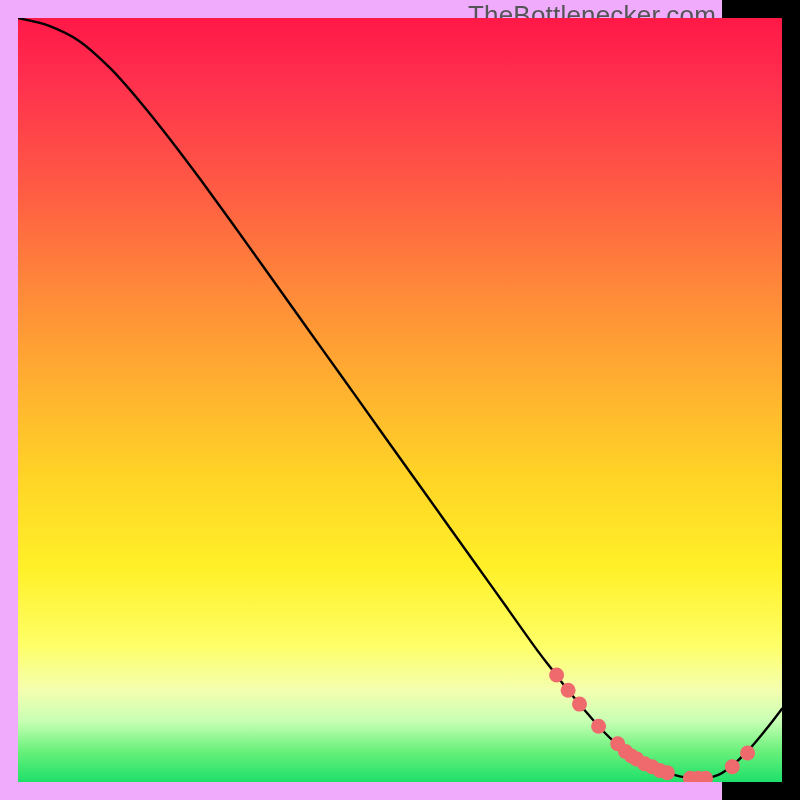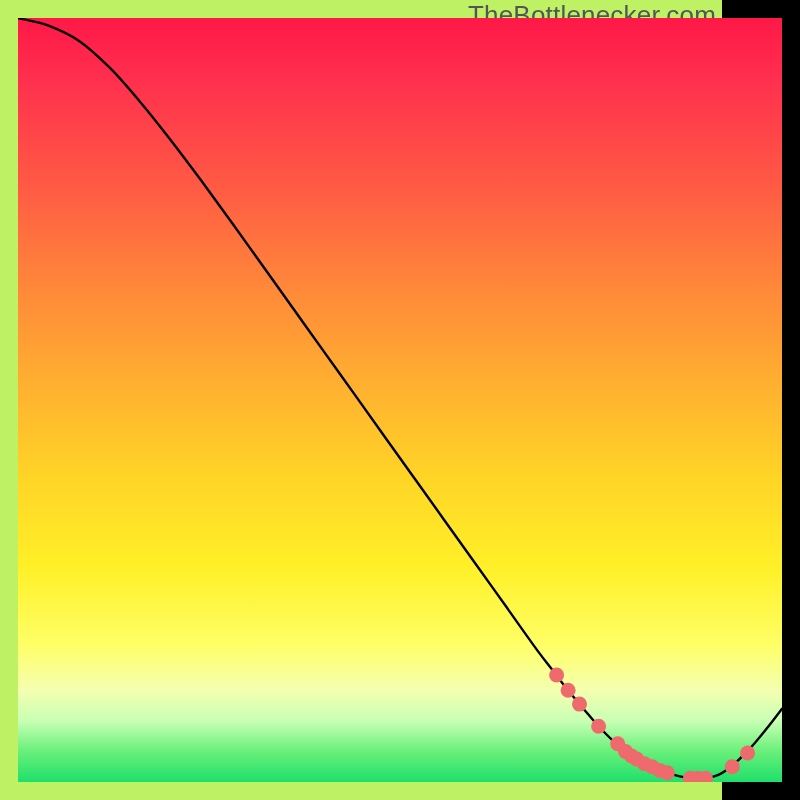--- a/index.html
+++ b/index.html
@@ -8,21 +8,21 @@
     width: 800px;
     height: 800px;
     background: #000;
     overflow: hidden;
     font-family: Arial, Helvetica, sans-serif;
   }
   .stage {
     position: relative;
     width: 722px;
     height: 800px;
-    background: #bef264;
+    background: #f0abfc;
     text-decoration: underline;
   }
   .plot {
     position: absolute;
     left: 18px;
     top: 18px;
     width: 764px;
     height: 764px;
     overflow: hidden;
   }

